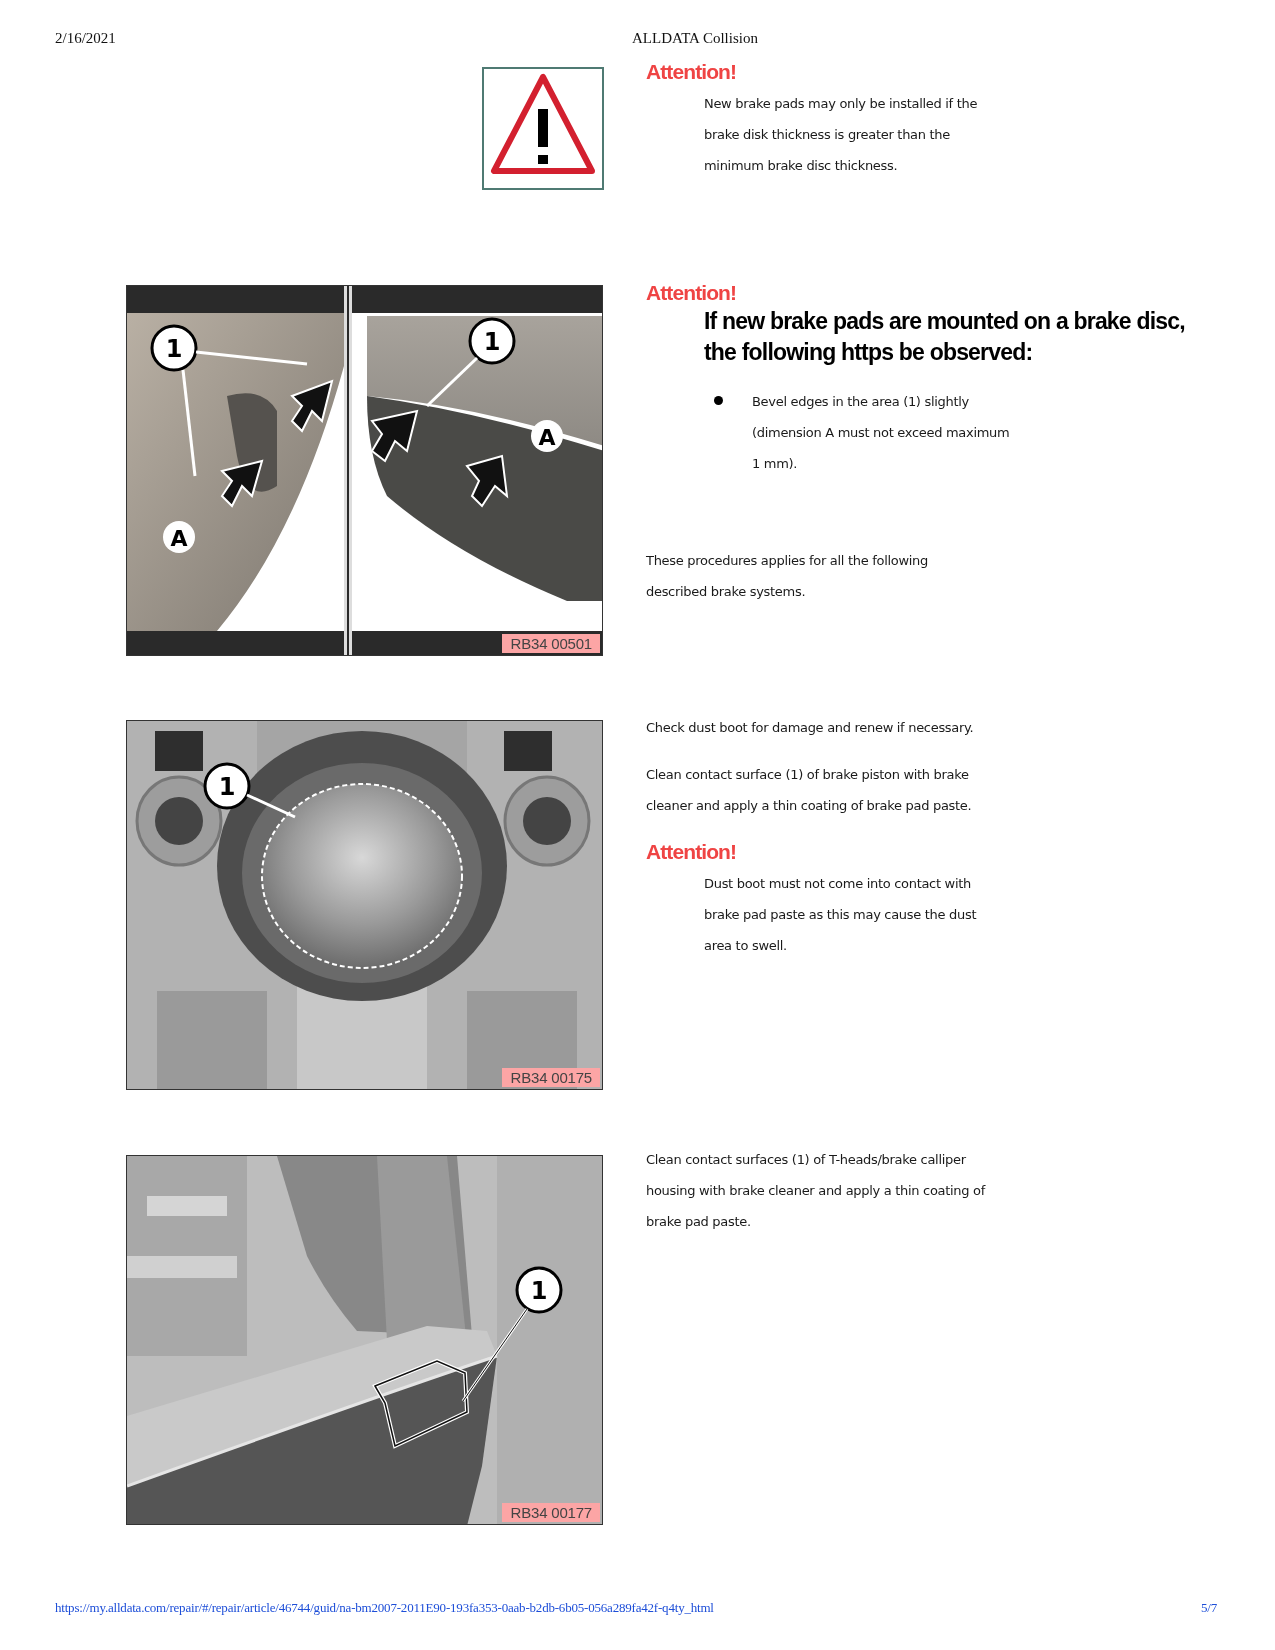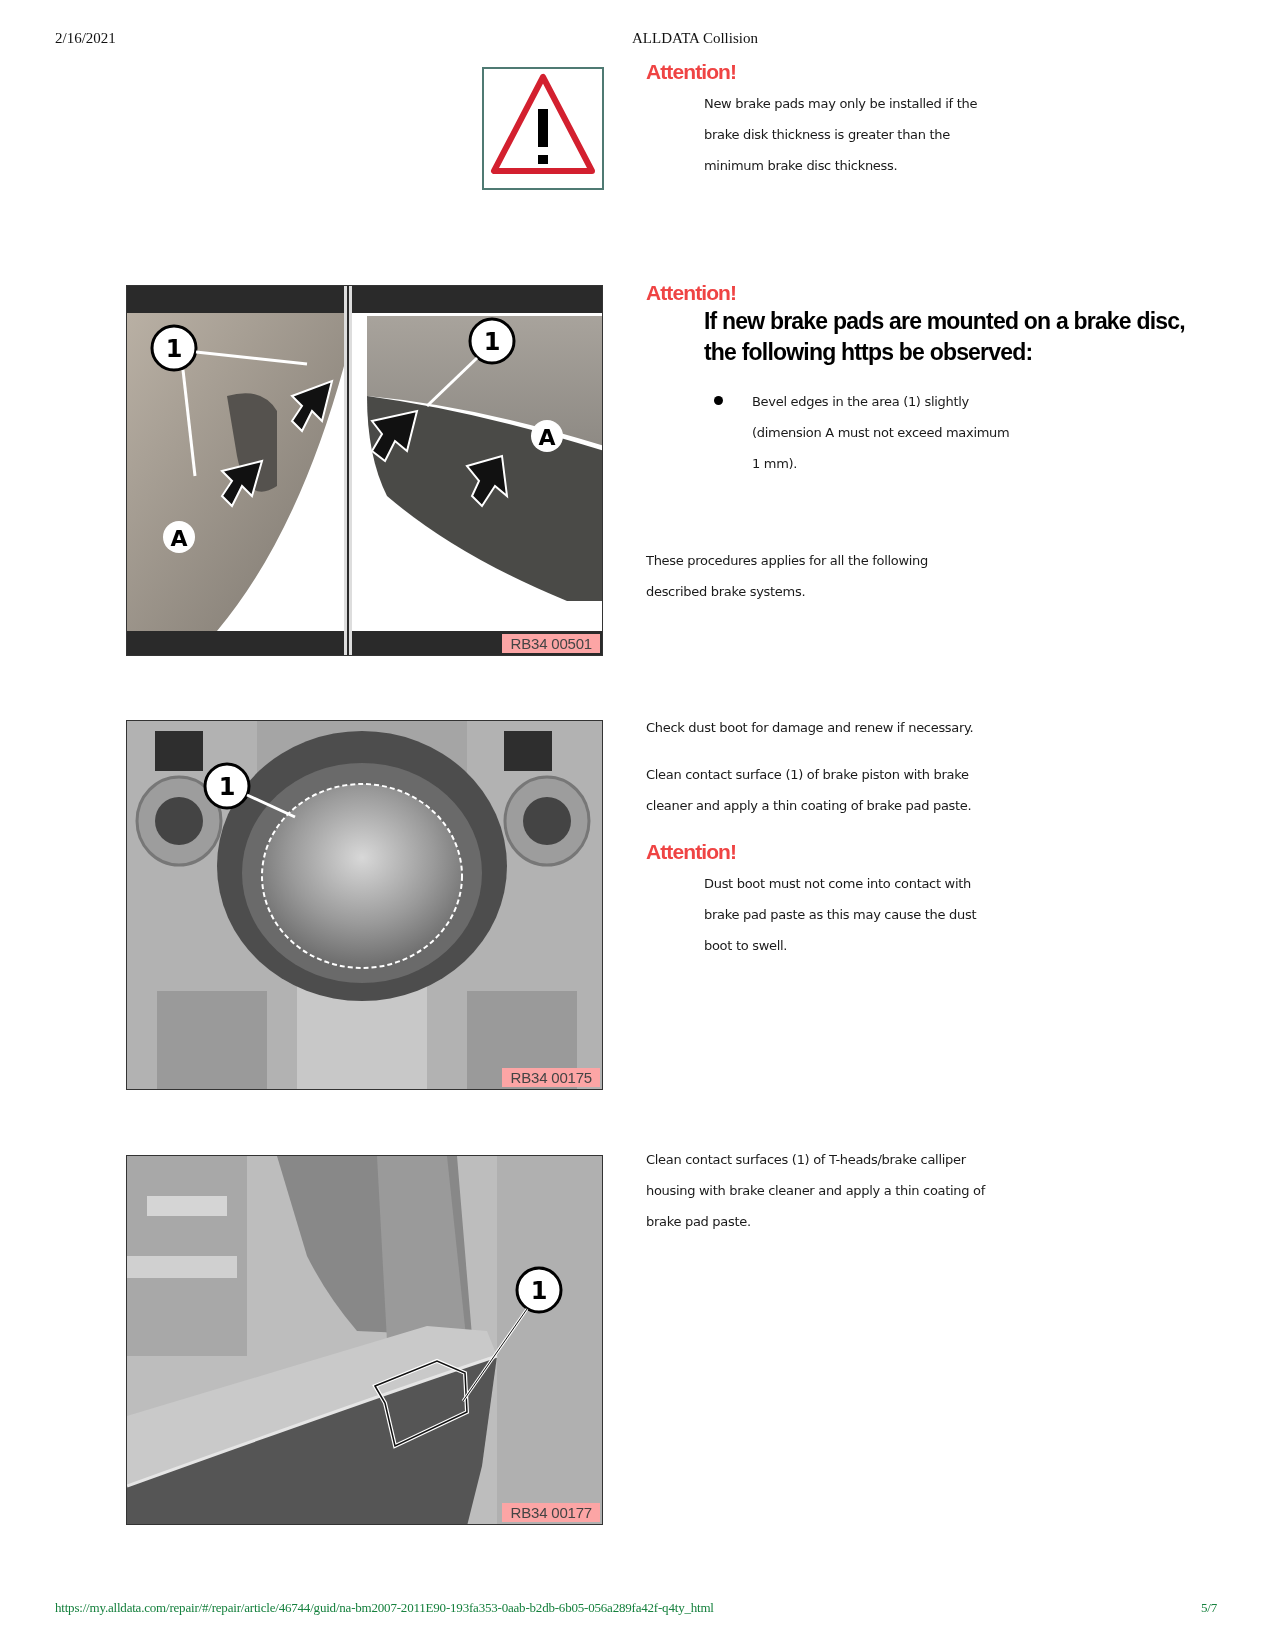--- a/index.html
+++ b/index.html
@@ -1,20 +1,20 @@
 <!DOCTYPE html>
 <html><head>
 <meta charset="utf-8">
 <style>
   html, body { margin: 0; padding: 0; background: #ffffff; }
   body { width: 1275px; height: 1650px; position: relative; overflow: hidden; color: #111; }
   .hdr { position: absolute; top: 30px; font-family: "Liberation Serif", serif; font-size: 15px; color: #111; }
   .hdr-date { left: 55px; }
   .hdr-title { left: 632px; }
-  .ftr { position: absolute; top: 1600px; font-family: "Liberation Serif", serif; font-size: 13px; color: #15803d; letter-spacing: -0.2px; }
+  .ftr { position: absolute; top: 1600px; font-family: "Liberation Serif", serif; font-size: 13px; color: #1d4ed8; letter-spacing: -0.2px; }
   .ftr-url { left: 55px; }
   .ftr-page { left: 1201px; }
 
   .txt { position: absolute; font-family: "DejaVu Sans", sans-serif; font-size: 13px; line-height: 31px; color: #1a1a1a; letter-spacing: -0.3px; }
   .att { position: absolute; font-family: "Liberation Sans", sans-serif; font-weight: bold; font-size: 21px; letter-spacing: -0.9px; color: #ef4444; }
   .boldtxt { font-family: "Liberation Sans", sans-serif; font-weight: bold; font-size: 23px; letter-spacing: -0.8px; color: #000; line-height: 31px; }
 
   .warn { position: absolute; left: 482px; top: 67px; width: 122px; height: 123px; border: 2px solid #4f7a73; box-sizing: border-box; background: #fff; }
   .fig { position: absolute; left: 126px; width: 477px; border: 1px solid #333; box-sizing: border-box; overflow: hidden; }
   .fig-label { position: absolute; right: 2px; bottom: 2px; background: #fca5a5; font-family: "Liberation Sans", sans-serif; font-size: 15px; color: #444; padding: 1px 8px 1px 9px; letter-spacing: -0.2px; }
@@ -143,21 +143,21 @@
   <div>Check dust boot for damage and renew if necessary.</div>
 </div>
 <div class="txt" style="left:646px; top:759px;">
   <div>Clean contact surface (1) of brake piston with brake</div>
   <div>cleaner and apply a thin coating of brake pad paste.</div>
 </div>
 <div class="att" style="left:646px; top:840px;">Attention!</div>
 <div class="txt" style="left:704px; top:868px;">
   <div>Dust boot must not come into contact with</div>
   <div>brake pad paste as this may cause the dust</div>
-  <div>boot to swell.</div>
+  <div>area to swell.</div>
 </div>
 
 <div class="fig" style="top:1155px; height:370px; background:#b8b8b8;">
   <svg width="477" height="370" viewBox="0 0 477 370" style="position:absolute;left:0;top:0;">
     <rect x="0" y="0" width="477" height="370" fill="#bdbdbd"></rect>
     <rect x="370" y="0" width="107" height="370" fill="#b0b0b0"></rect>
     <rect x="0" y="0" width="120" height="200" fill="#a8a8a8"></rect>
     <rect x="20" y="40" width="80" height="20" fill="#d5d5d5"></rect>
     <rect x="0" y="100" width="110" height="22" fill="#d0d0d0"></rect>
 

